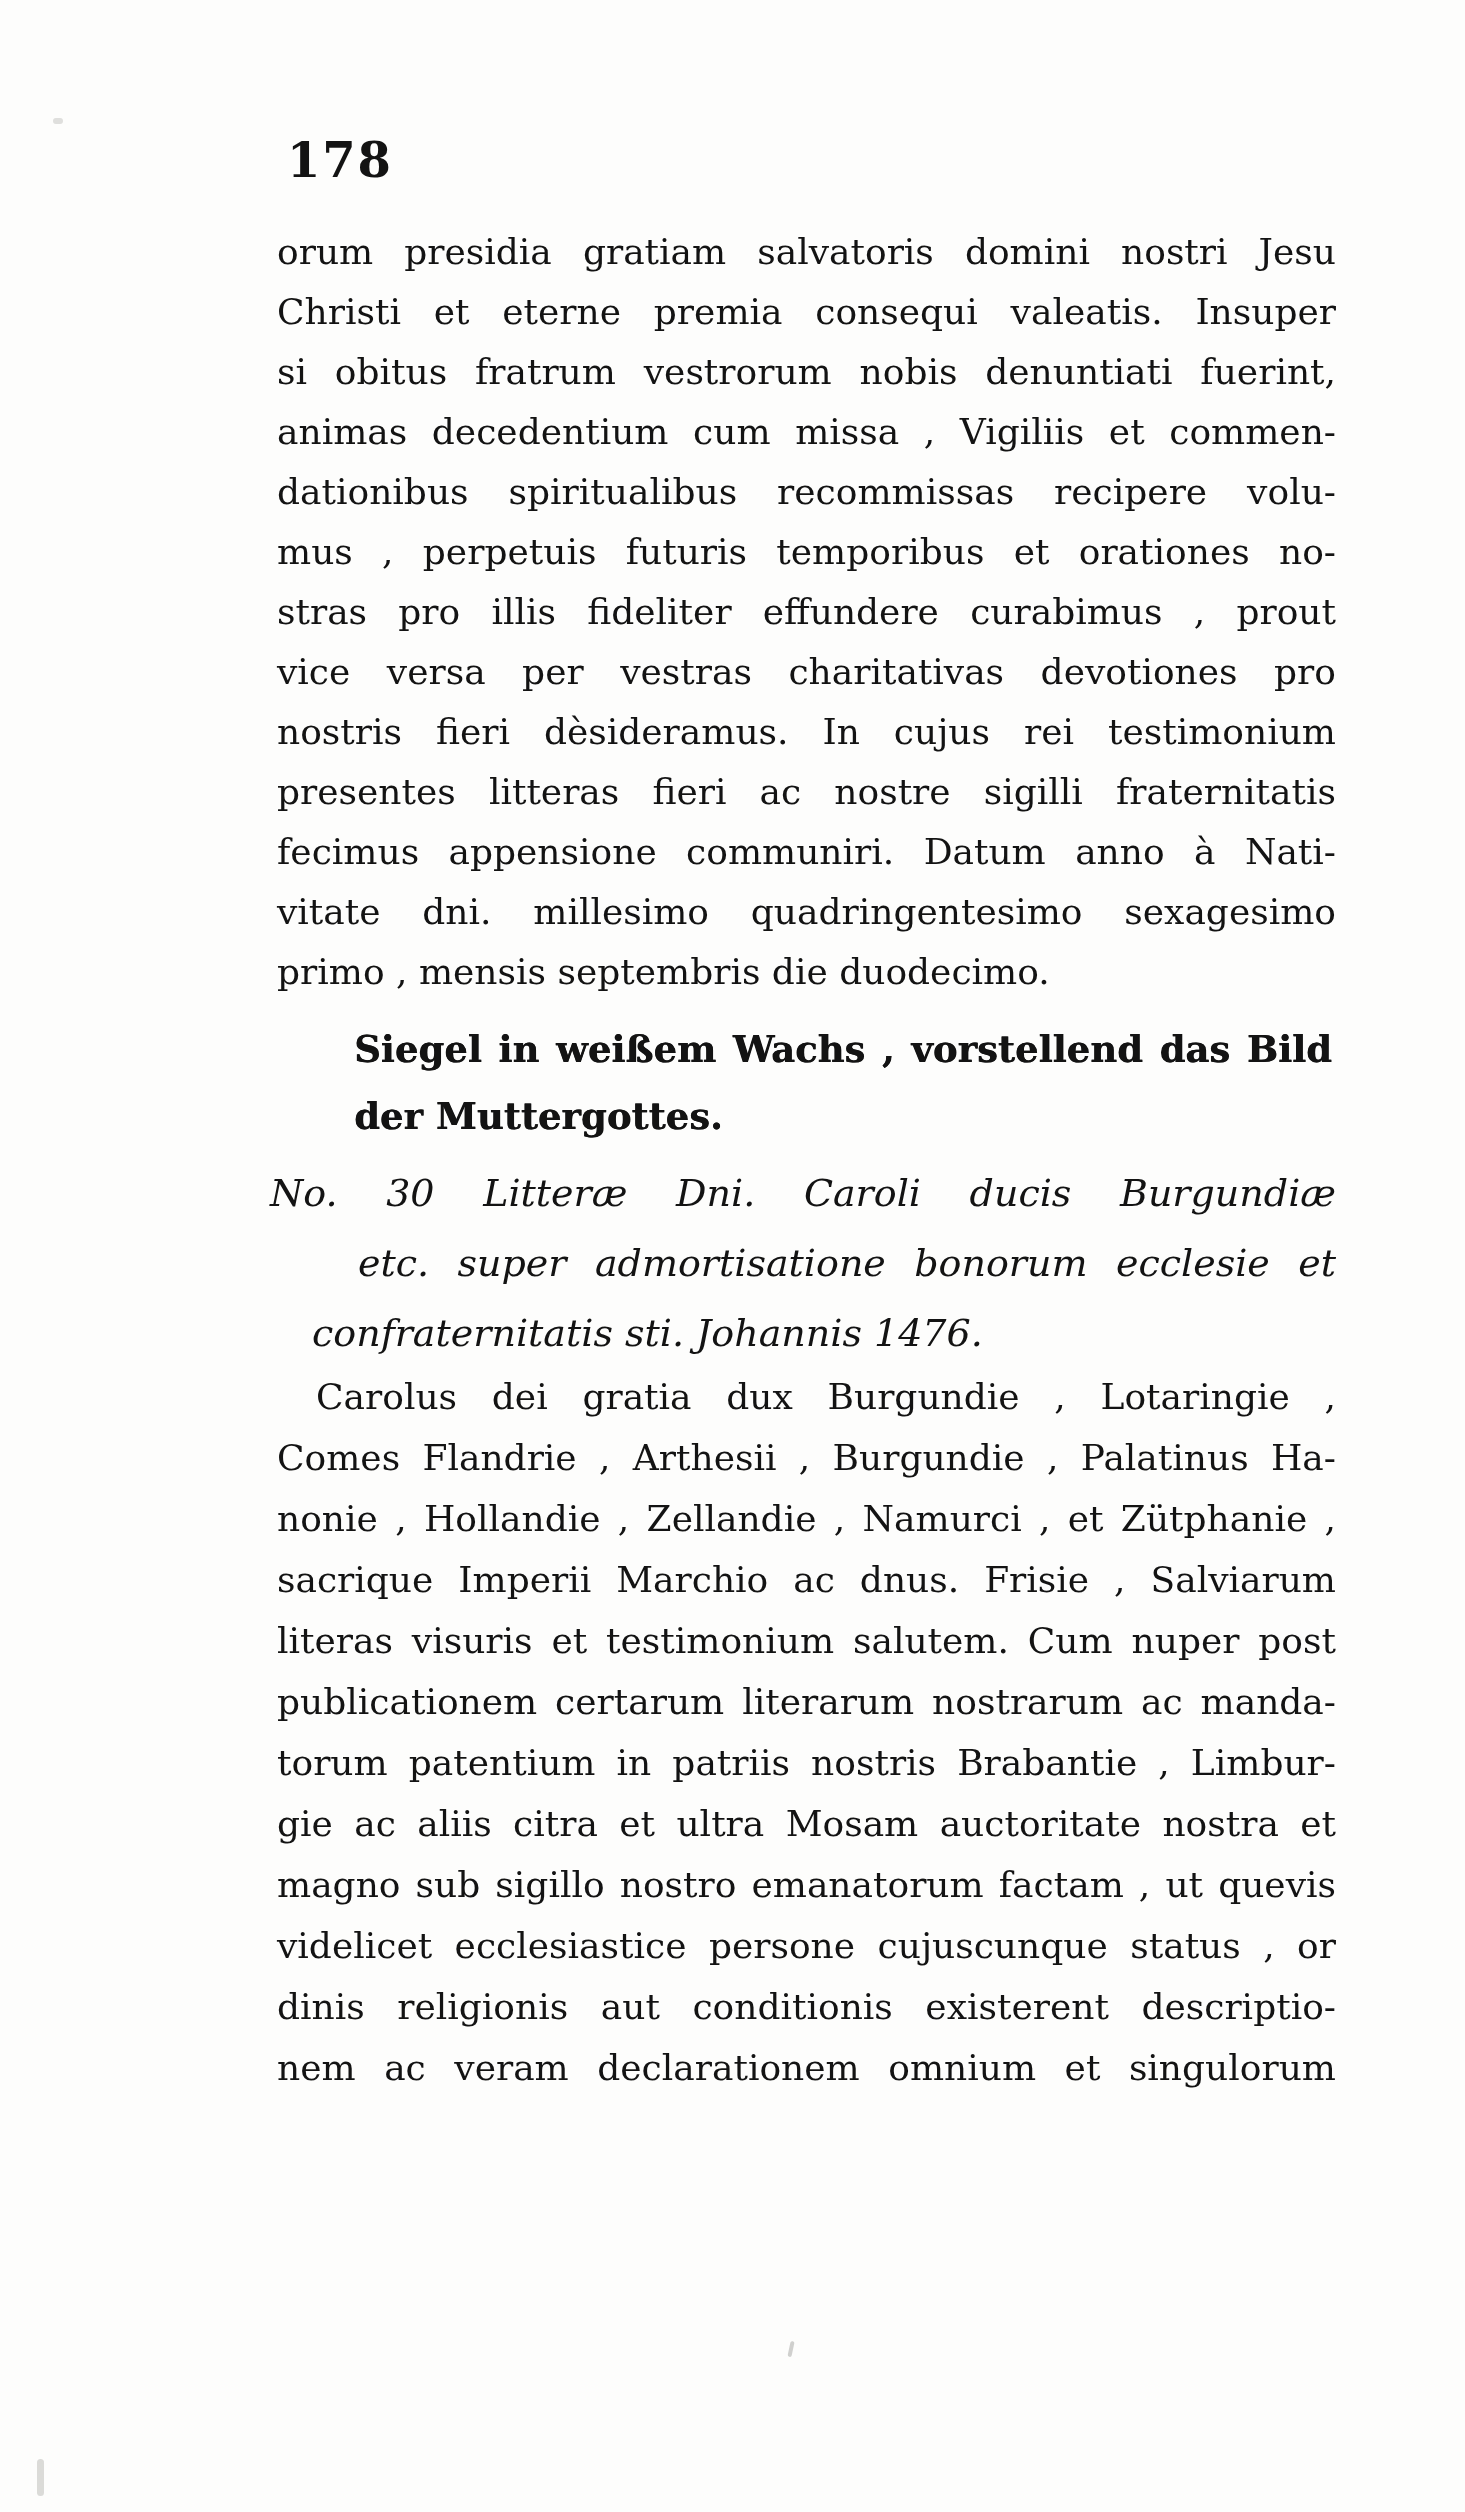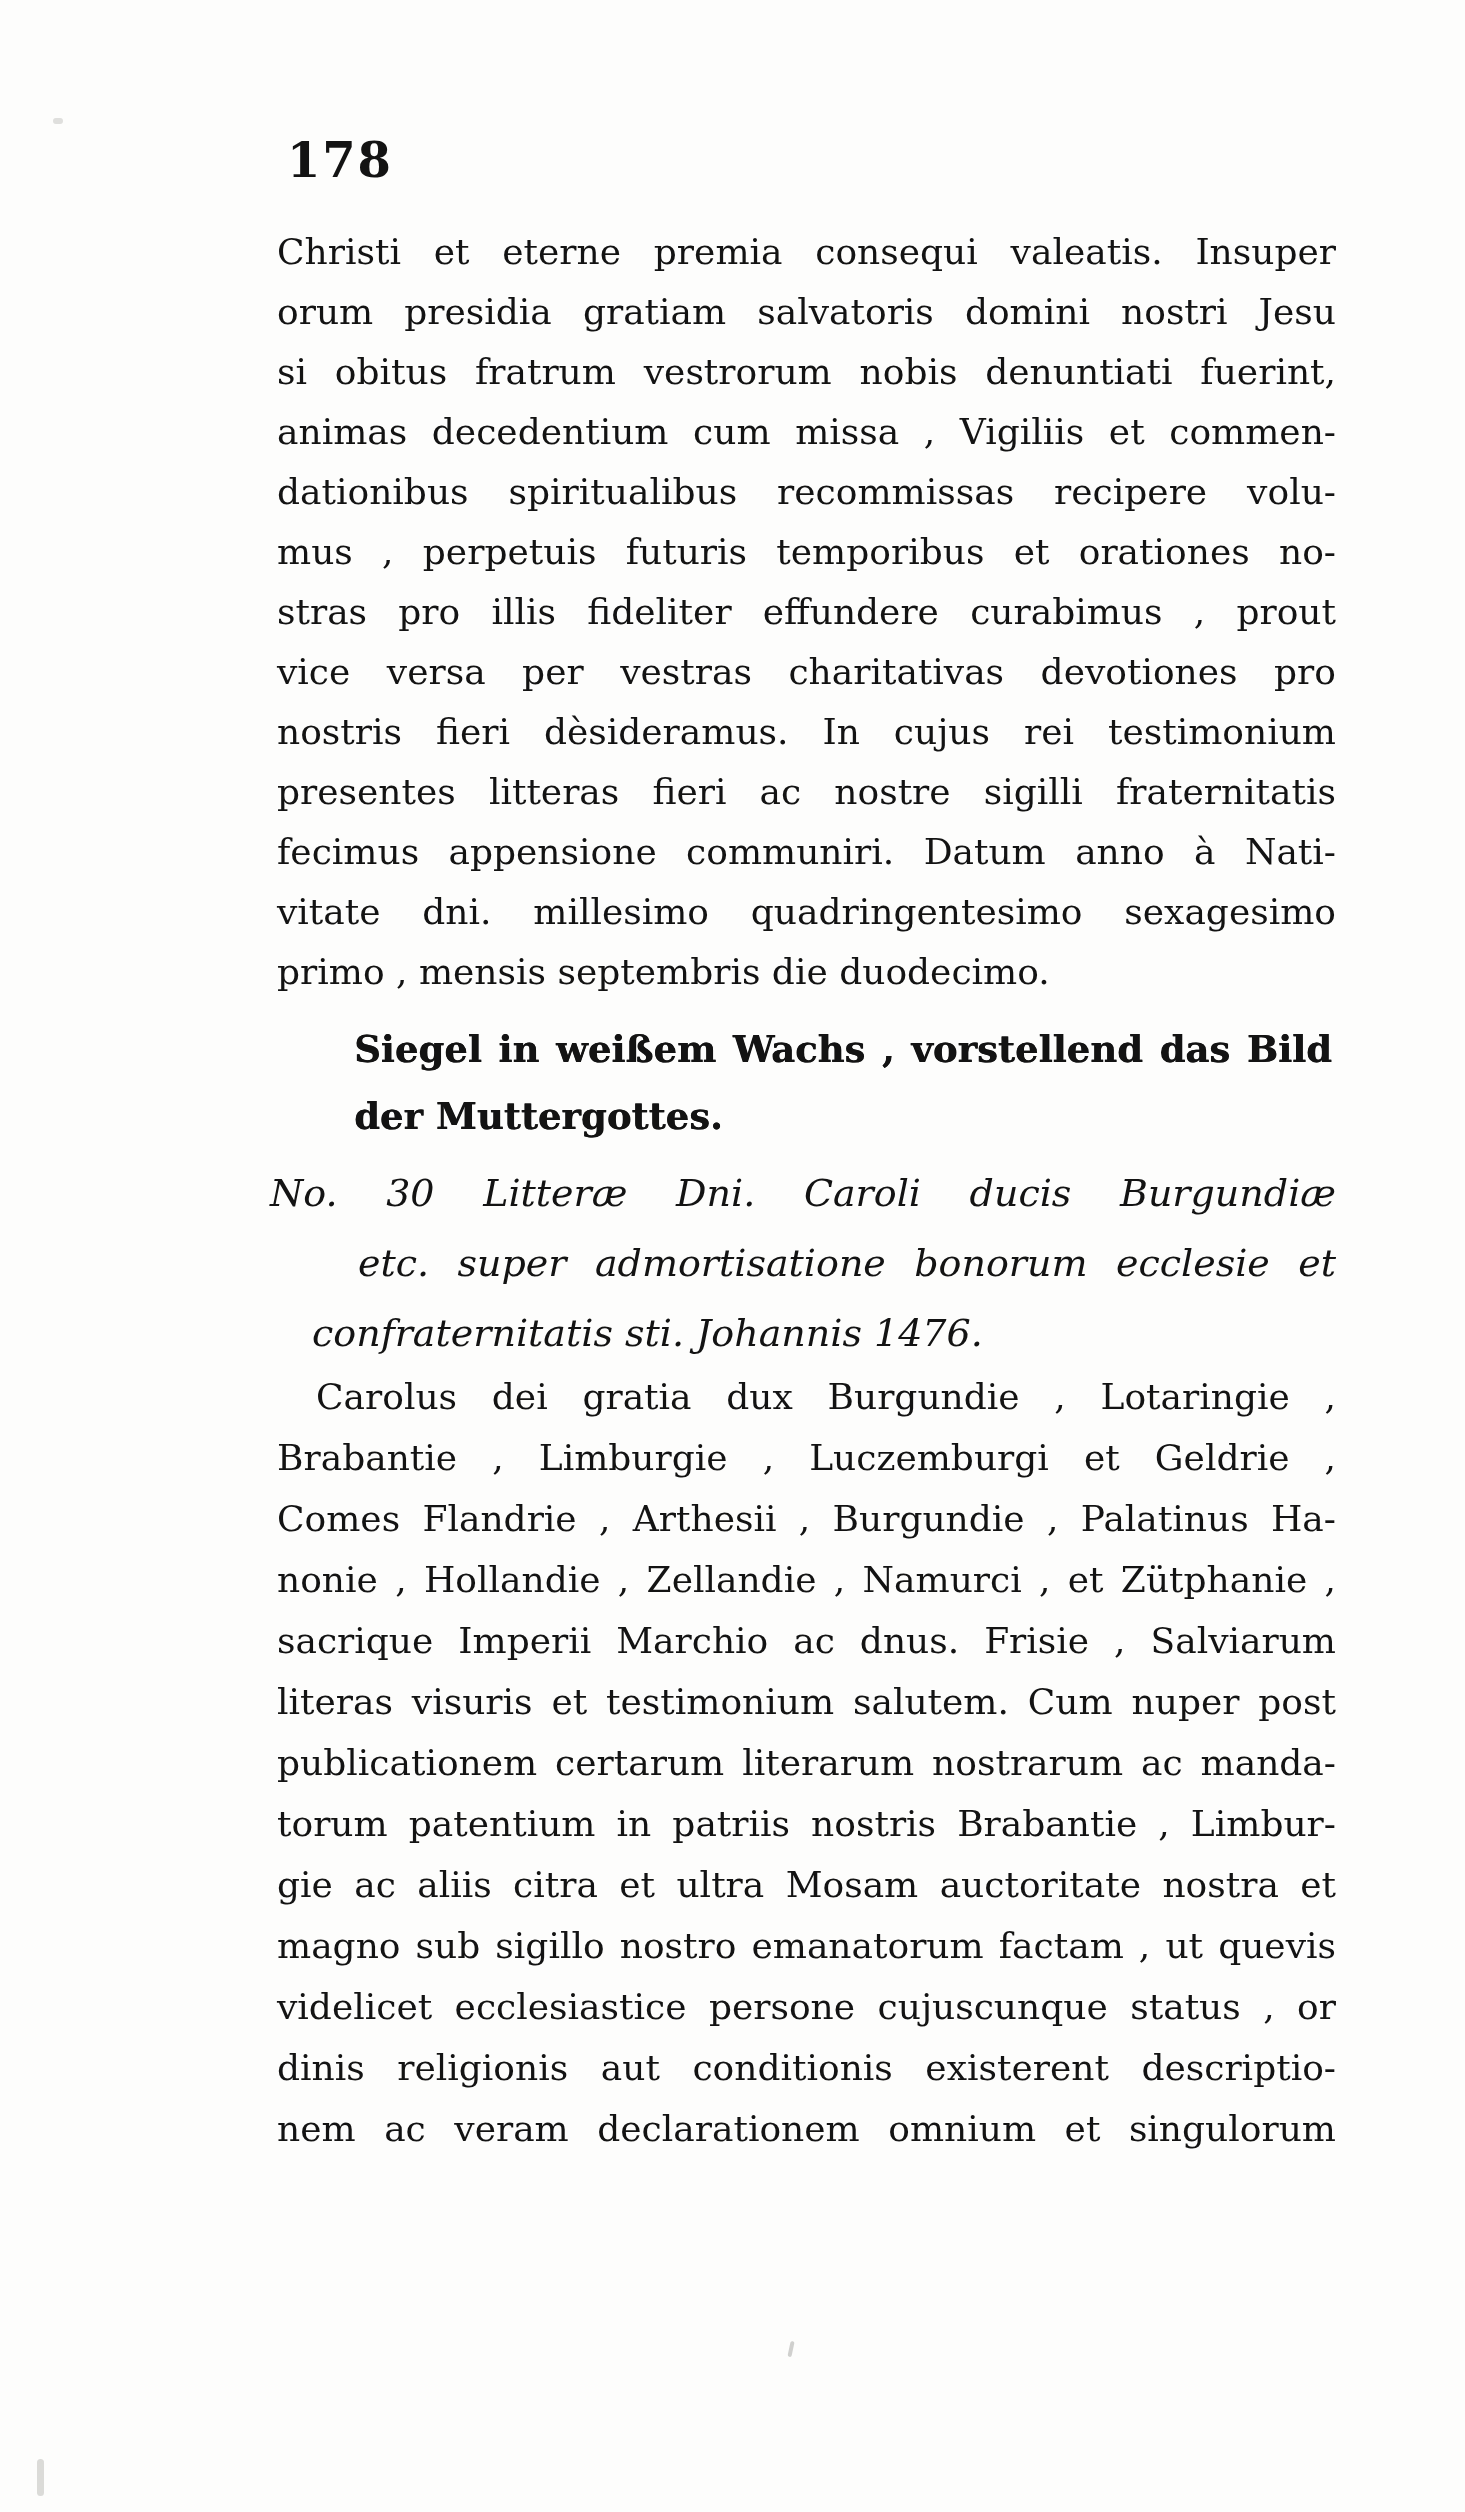--- a/index.html
+++ b/index.html
@@ -97,22 +97,22 @@
   .speck-c { left: 37px;  top: 2459px; width: 7px; height: 37px; opacity: 0.35; }
 </style>
 </head>
 <body>
 
 <div class="page" style="--paper: #fdfdfc; --ink: #131313;">
 
   <div class="page-number">178</div>
 
   <div class="textblock para-1">
+      <div class="line">orum presidia gratiam salvatoris domini nostri Jesu</div>
       <div class="line">Christi et eterne premia consequi valeatis. Insuper</div>
-      <div class="line">orum presidia gratiam salvatoris domini nostri Jesu</div>
       <div class="line">si obitus fratrum vestrorum nobis denuntiati fuerint,</div>
       <div class="line">animas decedentium cum missa , Vigiliis et commen-</div>
       <div class="line">dationibus spiritualibus recommissas recipere volu-</div>
       <div class="line">mus , perpetuis futuris temporibus et orationes no-</div>
       <div class="line">stras pro illis fideliter effundere curabimus , prout</div>
       <div class="line">vice versa per vestras charitativas devotiones pro</div>
       <div class="line">nostris fieri dèsideramus. In cujus rei testimonium</div>
       <div class="line">presentes litteras fieri ac nostre sigilli fraternitatis</div>
       <div class="line">fecimus appensione communiri. Datum anno à Nati-</div>
       <div class="line">vitate dni. millesimo quadringentesimo sexagesimo</div>
@@ -125,21 +125,20 @@
     </div>
 
   <div class="textblock entry-heading">
       <div class="line">No. 30  Litteræ Dni. Caroli ducis Burgundiæ</div>
       <div class="line">etc. super admortisatione bonorum ecclesie et</div>
       <div class="line">confraternitatis sti. Johannis 1476.</div>
     </div>
 
   <div class="textblock para-2">
       <div class="line">Carolus dei gratia dux Burgundie ,  Lotaringie ,</div>
-      <div class="line">Brabantie ,  Limburgie ,  Luczemburgi  et  Geldrie ,</div>
       <div class="line">Comes Flandrie , Arthesii , Burgundie , Palatinus Ha-</div>
       <div class="line">nonie , Hollandie , Zellandie , Namurci , et Zütphanie ,</div>
       <div class="line">sacrique Imperii Marchio ac dnus. Frisie , Salviarum</div>
       <div class="line">literas visuris et testimonium salutem. Cum nuper post</div>
       <div class="line">publicationem certarum literarum nostrarum ac manda-</div>
       <div class="line">torum patentium in patriis nostris Brabantie , Limbur-</div>
       <div class="line">gie ac aliis citra et ultra Mosam auctoritate nostra et</div>
       <div class="line">magno sub sigillo nostro emanatorum factam , ut quevis</div>
       <div class="line">videlicet ecclesiastice persone cujuscunque status , or</div>
       <div class="line">dinis religionis aut conditionis existerent descriptio-</div>

